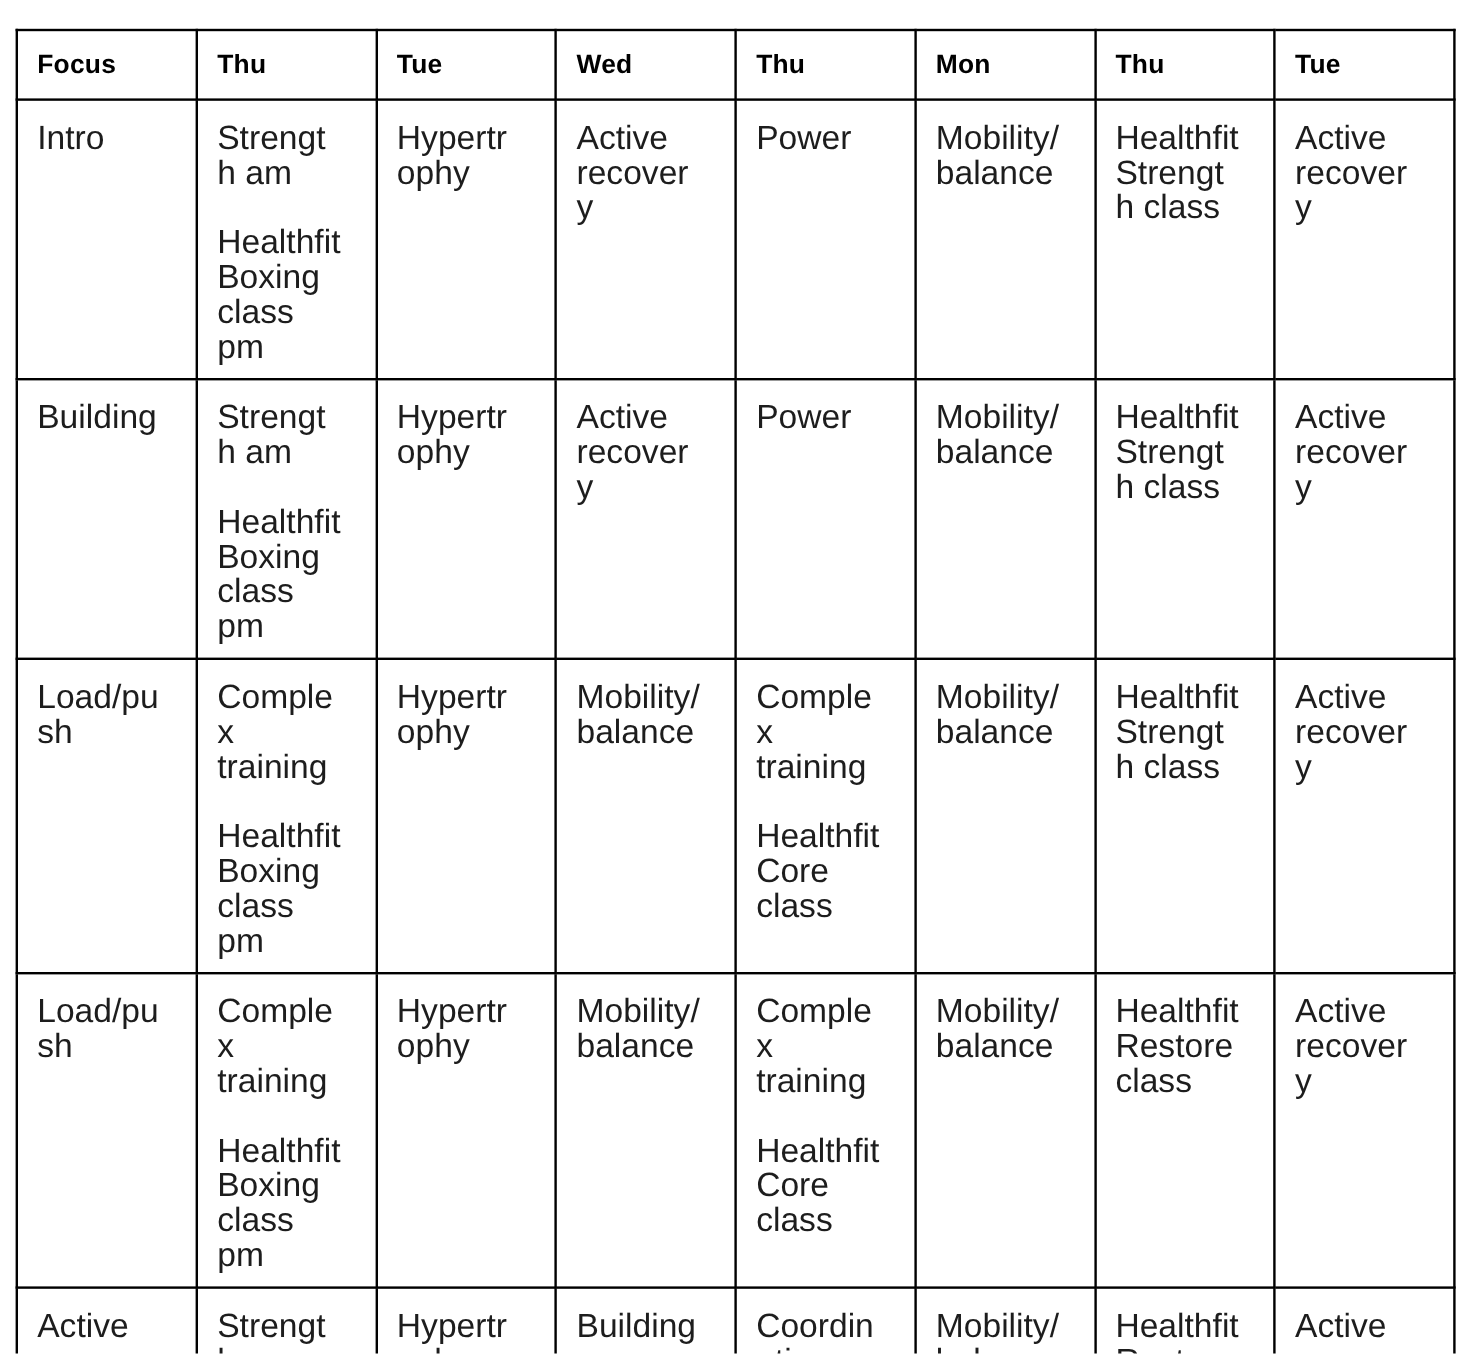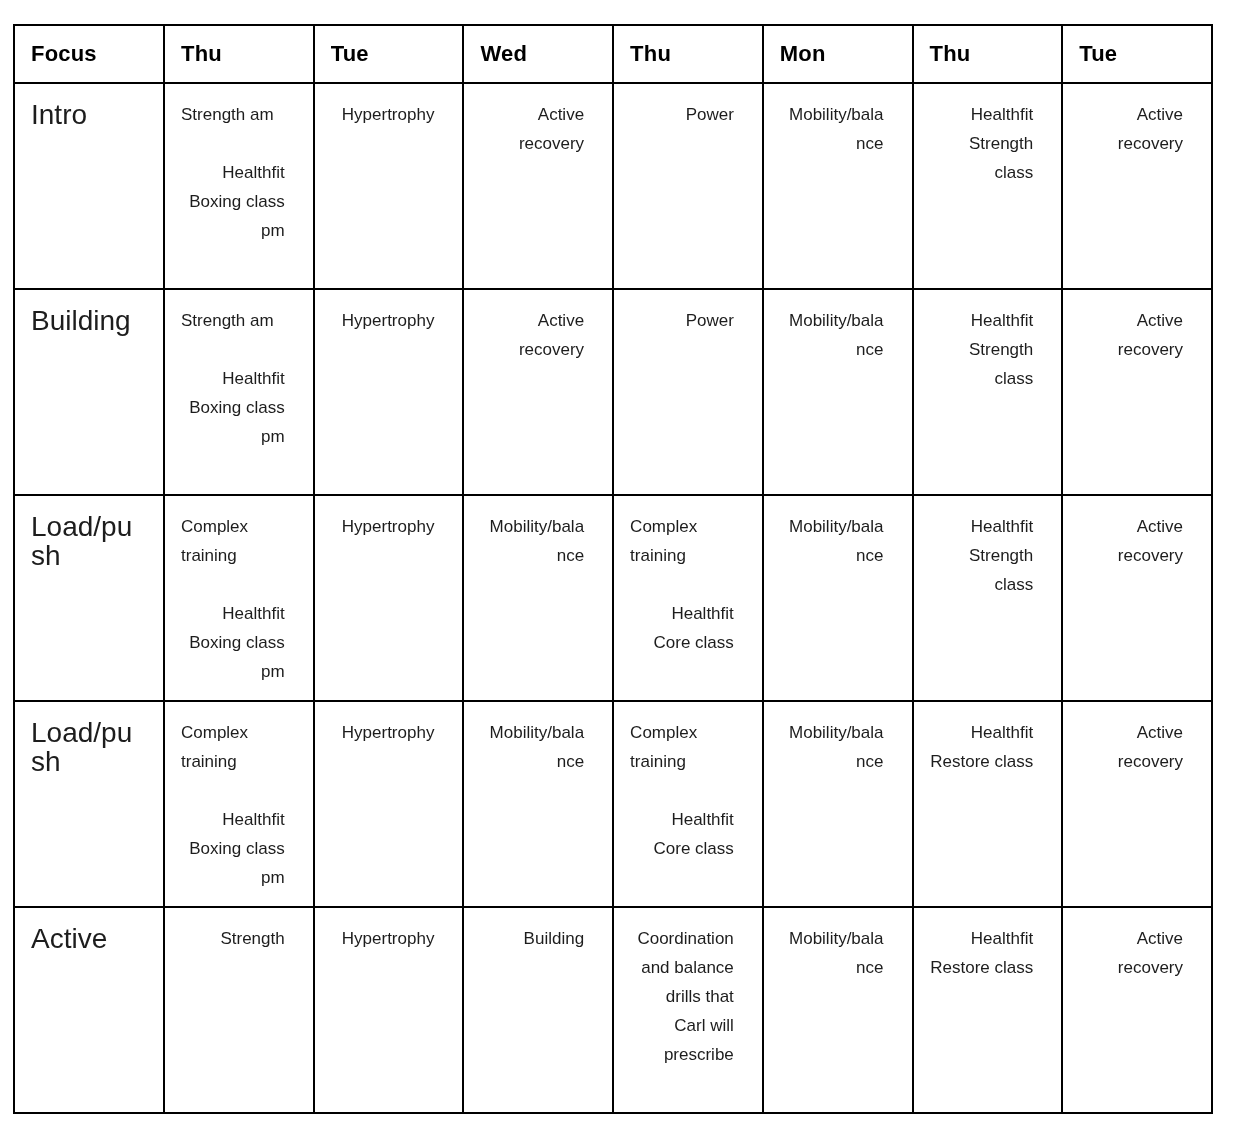--- a/index.html
+++ b/index.html
@@ -33,31 +33,31 @@
     font-size: 22px;
     font-weight: 700;
     vertical-align: middle;
     padding: 0 6px 0 16px;
     color: #000000;
     letter-spacing: 0.2px;
   }
   .schedule tbody tr { height: 206px; }
   .schedule td {
     vertical-align: top;
-    font-size: 17px;
+    font-size: 28px;
     line-height: 29px;
     padding: 16px 28px 12px 16px;
     overflow-wrap: break-word;
     word-wrap: break-word;
   }
   .schedule td p {
     margin: 0 0 29px 0;
     padding: 0;
   }
-  .schedule td p:last-child { margin-bottom: 0; text-align: right; }
+  .schedule td p:last-child { margin-bottom: 0; }
   .schedule td.focus-cell { font-size: 28px; }
 </style>
 </head>
 <body>
 
 <table class="schedule">
   <colgroup>
     <col class="focus-col">
     <col>
       <col>

